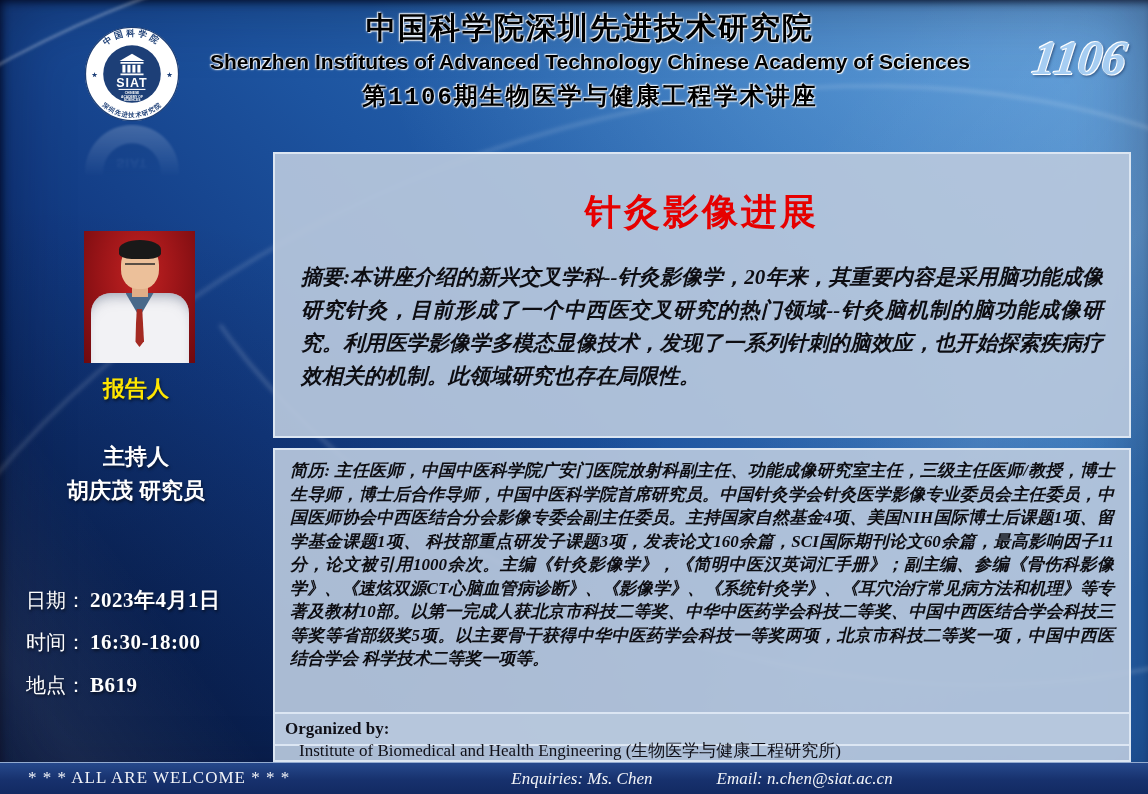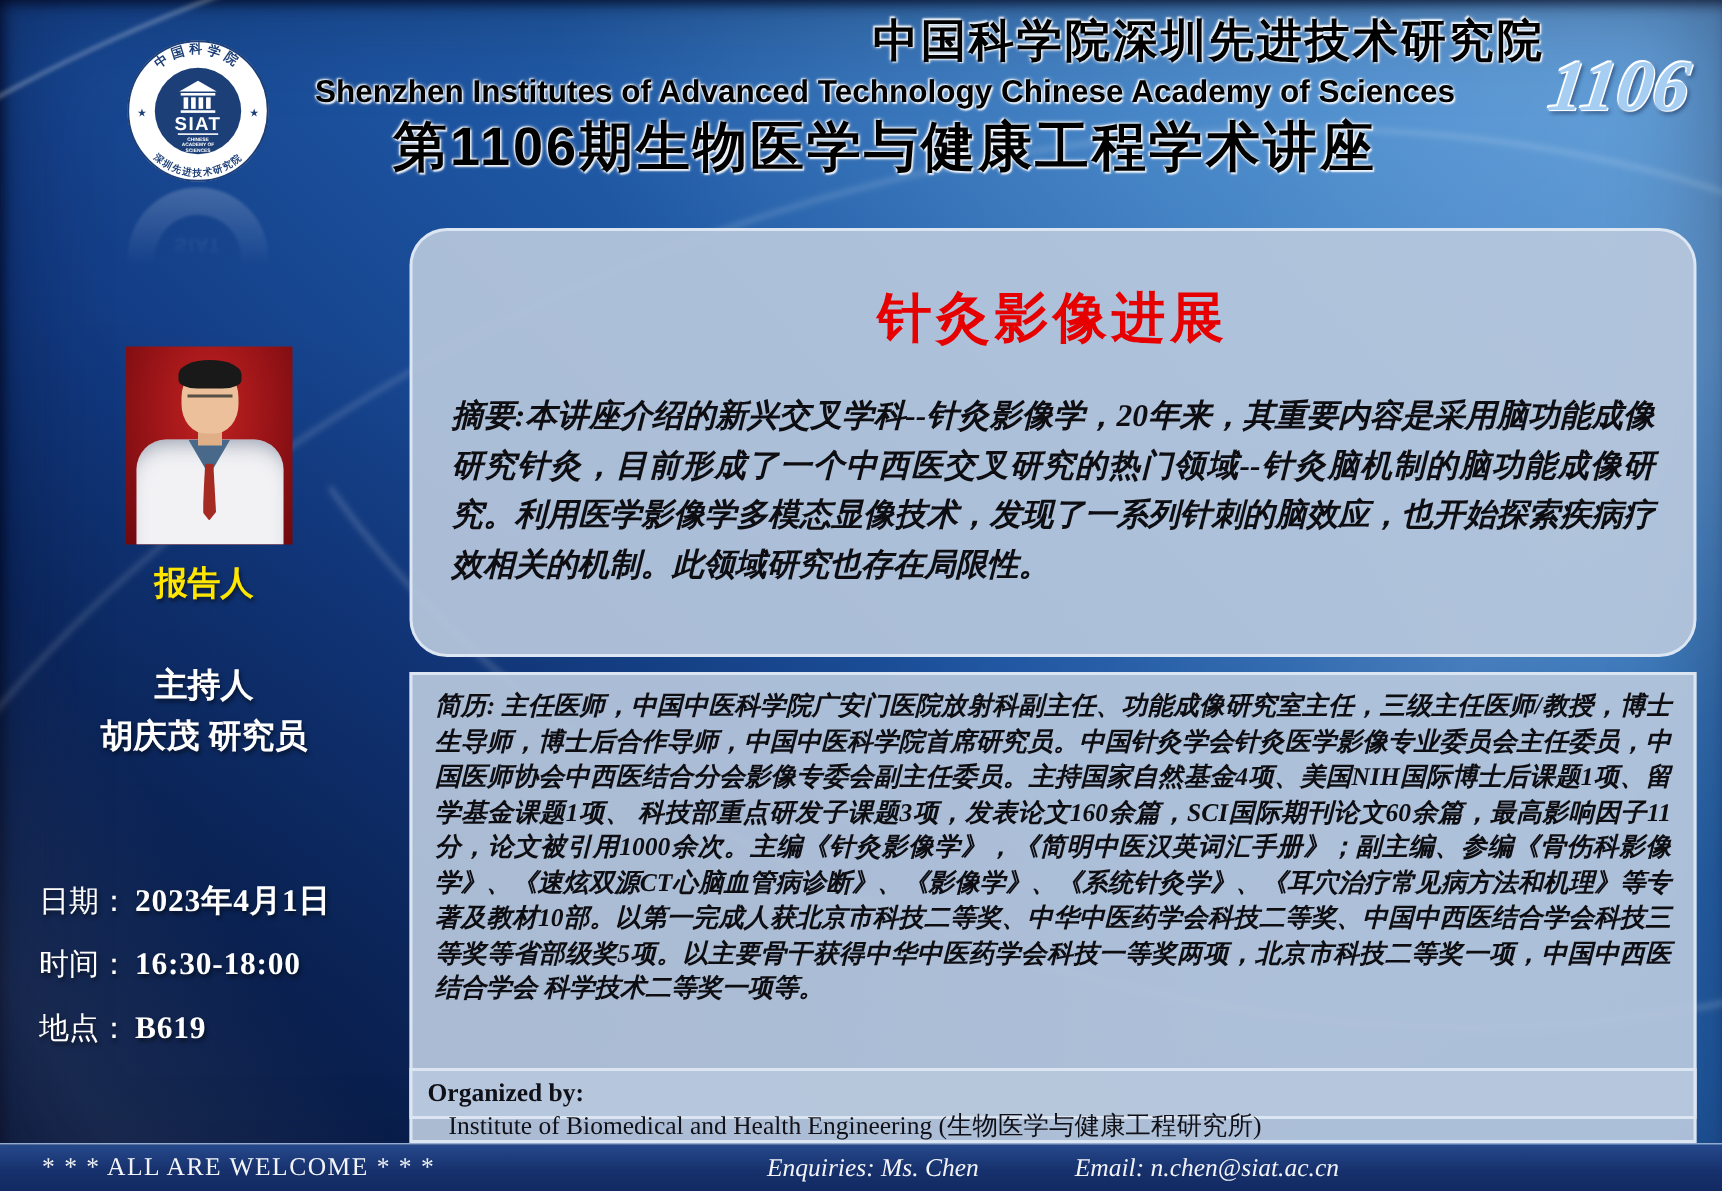--- a/index.html
+++ b/index.html
@@ -20,23 +20,23 @@
   .band1 { position:absolute; left:430px; top:-260px; width:980px; height:1500px; pointer-events:none;
     background:linear-gradient(90deg, transparent 20%, rgba(255,255,255,0.06) 42%, rgba(255,255,255,0.12) 52%, transparent 74%);
     transform:rotate(37deg); }
   .band2 { position:absolute; left:-420px; top:-100px; width:700px; height:1300px; pointer-events:none;
     background:linear-gradient(90deg, transparent 25%, rgba(255,255,255,0.07) 50%, transparent 72%);
     transform:rotate(-35deg); }
 
   
   .hdr { position:absolute; left:150px; top:8px; width:880px; text-align:center; color:#000; z-index:3;
     text-shadow:0 0 3px rgba(255,255,255,0.95), 1px 1px 1px rgba(255,255,255,0.85), -1px -1px 1px rgba(255,255,255,0.85); }
-  .hdr-cn1 { font-family:"Liberation Serif", serif; font-weight:bold; font-size:30px; line-height:40px; letter-spacing:2px;text-align:right; }
+  .hdr-cn1 { font-family:"Liberation Serif", serif; font-weight:bold; font-size:30px; line-height:40px; letter-spacing:2px; }
   .hdr-en1 { font-weight:bold; font-size:21px; line-height:27px; }
-  .hdr-cn2 { font-family:Liberation Sans, sans-serif; font-weight:bold; font-size:36px; line-height:46px; letter-spacing:2px; }
+  .hdr-cn2 { font-family:Liberation Mono, monospace; font-weight:bold; font-size:24px; line-height:46px; letter-spacing:2px; }
   .hdr-en2 { font-weight:bold; font-size:21px; line-height:27px; }
   .hdr-en2 sup { font-size:13px; }
 
   .issue-no { position:absolute; right:22px; top:30px; z-index:3;
     font-family:"Liberation Serif", serif; font-style:italic; font-weight:bold; font-size:48px;
     color:#a6cdf2; transform:skewX(-8deg);
     text-shadow:0 0 2px #fff, 1px 1px 0 #fff, -1px -1px 0 #fff, 2px 2px 3px rgba(10,30,70,0.6); }
 
   
   .logo-wrap { position:absolute; left:84px; top:26px; width:96px; z-index:3; }
@@ -63,21 +63,21 @@
   .host-label { color:#fff; font-weight:bold; font-size:22px; line-height:34px; margin-top:34px; text-shadow:1px 2px 3px rgba(0,0,0,0.55); }
   .host-name  { color:#fff; font-weight:bold; font-size:22px; line-height:34px; text-shadow:1px 2px 3px rgba(0,0,0,0.55); }
 
   .details { position:absolute; left:26px; top:586px; z-index:3;font-family:Liberation Serif, serif; }
   .detail-row { display:flex; align-items:baseline; height:43px; color:#fff; text-shadow:1px 2px 3px rgba(0,0,0,0.55); }
   .detail-label { font-size:20px; }
   .detail-value { font-size:21px; font-weight:bold; margin-left:4px; letter-spacing:0.5px; }
 
   
   .panel { position:absolute; left:273px; width:858px; background:rgba(183,199,221,0.93); border:2px solid rgba(222,232,243,0.95); box-sizing:border-box; z-index:2; }
-  .panel-abstract { top:152px; height:286px;border-radius:25px; }
+  .panel-abstract { top:152px; height:286px; }
   .panel-bio { top:448px; height:314px; }
   .panel-org { top:712px; height:34px; }
 
   .talk-title { margin-top:34px; text-align:center; color:#e60000; font-weight:bold; font-size:36px; letter-spacing:3px;
     font-family:"Liberation Sans", sans-serif; }
   .abstract-text { margin:24px 26px 0 26px; font-family:"Liberation Serif", serif; font-style:italic; font-weight:bold;
     font-size:21px; line-height:33px; color:#0d0d12; text-align:justify; }
   .bio-text { margin:9px 15px 0 15px; font-family:"Liberation Serif", serif; font-style:italic; font-weight:bold;
     font-size:17px; line-height:23.5px; color:#0d0d12; text-align:justify; }
   .org-label { margin:5px 0 0 10px; font-family:"Liberation Serif", serif; font-weight:bold; font-size:17px; color:#101018; }

